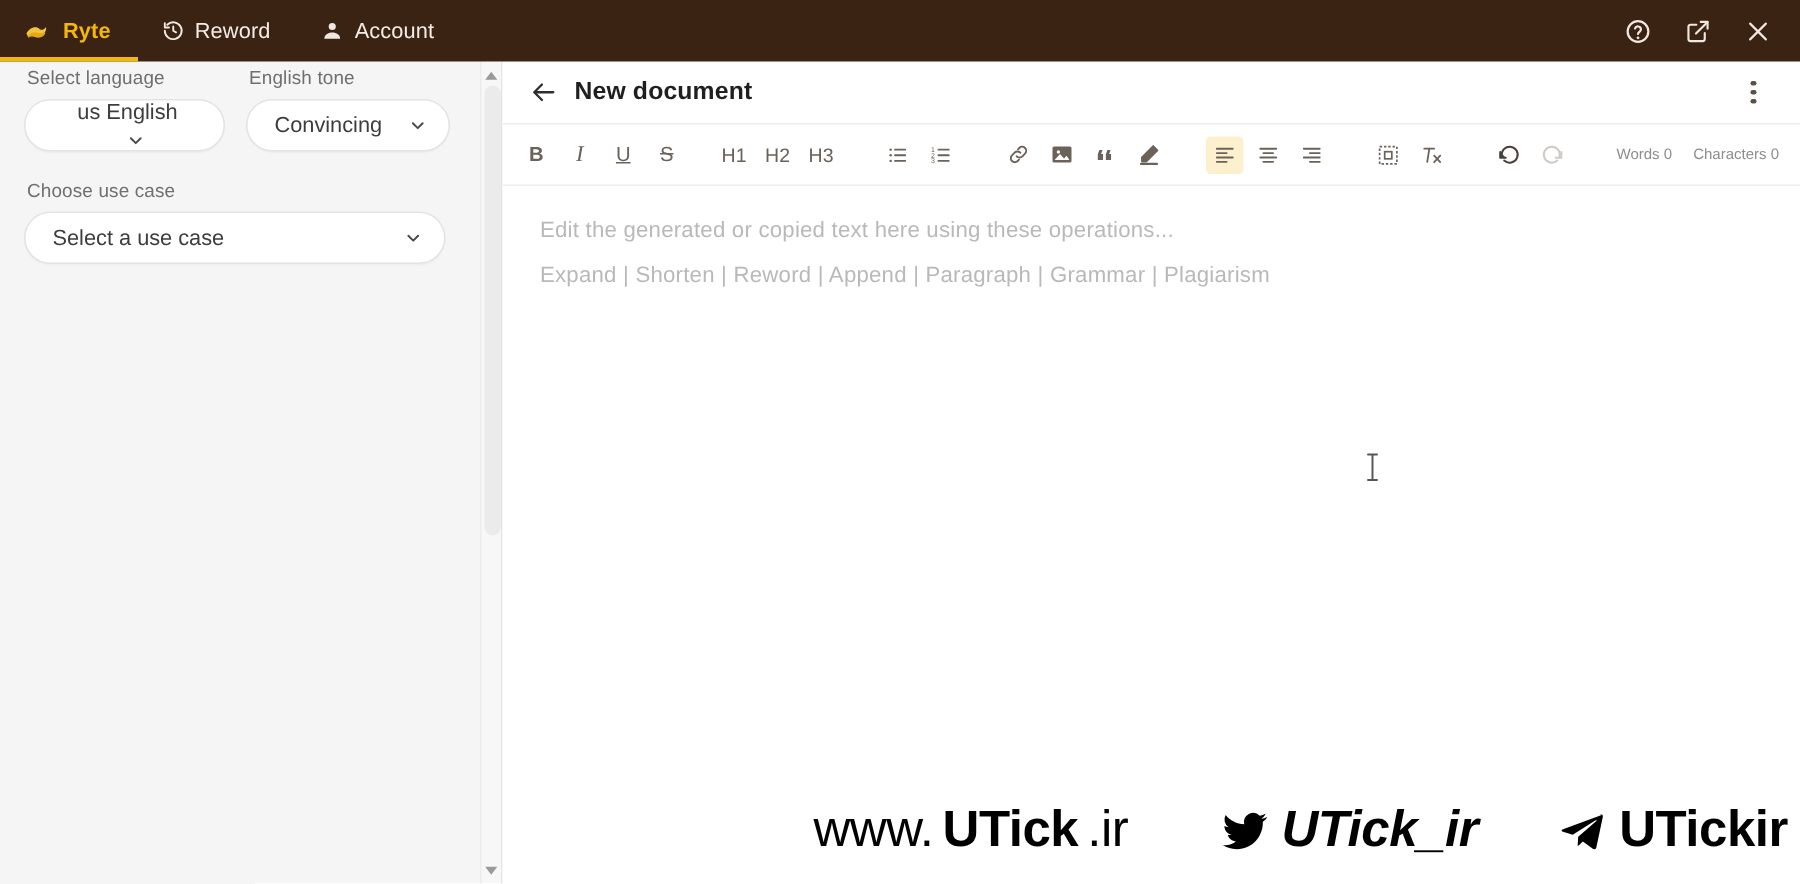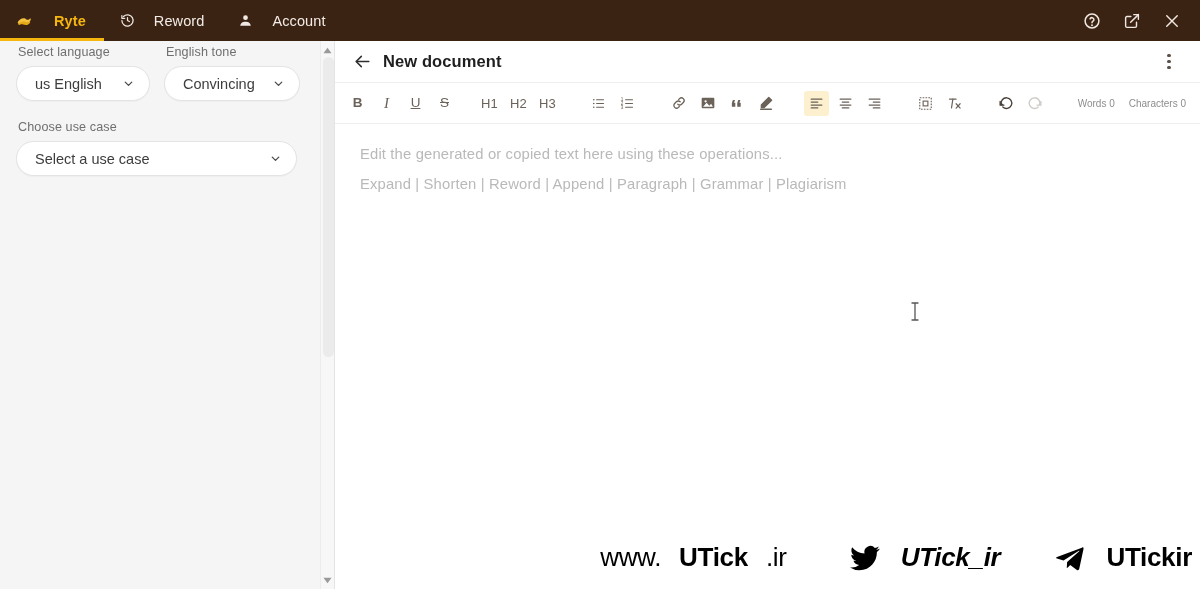--- a/index.html
+++ b/index.html
@@ -28,21 +28,21 @@
     background: #3b2314;
     display: flex;
     align-items: stretch;
     position: relative;
     z-index: 20;
   }
   .tabs { display: flex; align-items: stretch; }
   .tab {
     display: flex;
     align-items: center;
-    gap: 19px;
+    gap: 7px;
     padding: 0 18px 0 16px;
     color: #f3ece6;
     font-size: 14.5px;
     letter-spacing: .1px;
     cursor: pointer;
     position: relative;
     height: 41px;
   }
   .tab.active { color: #f5b60d; font-weight: bold; }
   .tab.active::after {
@@ -100,21 +100,21 @@
     box-shadow: 0 1px 1px rgba(0,0,0,.03);
   }
   .select .sel-val {
     font-size: 14.5px;
     color: #3d3d3d;
     white-space: nowrap;
     overflow: hidden;
     text-overflow: ellipsis;
   }
   .select .chev { margin-left: 10px; display: flex; align-items: center; color: #4a4a4a; }
-  .sel-lang { width: 134px; }
+  .sel-lang { width: 134px; flex-direction: column; }
   .sel-tone { width: 136px; }
   .sel-usecase { width: 281px; }
   .field-usecase { margin-top: 12px; }
 
   
   .scrollbar {
     width: 15px;
     min-width: 15px;
     background: #f7f7f7;
     border-left: 1px solid #ececec;
@@ -250,23 +250,23 @@
     display: flex;
     align-items: center;
     justify-content: flex-end;
     gap: 0;
     padding-right: 8px;
     pointer-events: none;
   }
   .wm-item {
     display: flex;
     align-items: center;
-    gap: 18px;
+    gap: 6px;
     color: #000000;
-    font-size: 26px;
+    font-size: 34px;
     font-weight: bold;
     letter-spacing: -.3px;
   }
   .wm-site { margin-right: 60px; font-weight: normal; }
   .wm-site .lite { font-weight: normal; }
   .wm-site .bold { font-weight: bold; }
   .wm-tw { margin-right: 52px; font-style: italic; }
   .wm-item svg { display: block; }
 </style>
 </head>

